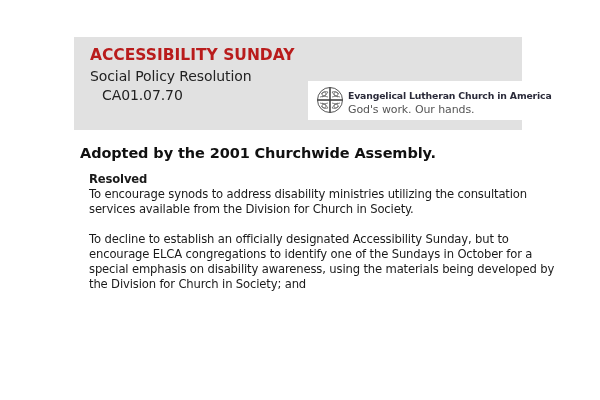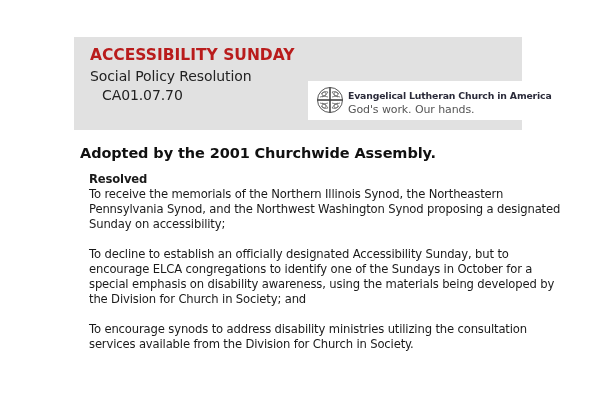--- a/index.html
+++ b/index.html
@@ -143,16 +143,15 @@
     </svg>
     <div class="logo-name">Evangelical Lutheran Church in America</div>
     <div class="logo-tagline">God's work. Our hands.</div>
   </div>
 </div>
 
 <div class="adopted-heading">Adopted by the 2001 Churchwide Assembly.</div>
 
 <div class="body-section">
   <span class="resolved-label">Resolved</span>
-  <span class="para">To receive the memorials of the Northern Illinois Synod, the Northeastern Pennsylvania Synod, and the Northwest Washington Synod proposing a designated Sunday on accessibility;</span>
+  <span class="para">To encourage synods to address disability ministries utilizing the consultation services available from the Division for Church in Society.</span>
   <span class="para">To decline to establish an officially designated Accessibility Sunday, but to encourage ELCA congregations to identify one of the Sundays in October for a special emphasis on disability awareness, using the materials being developed by the Division for Church in Society; and</span>
-  <span class="para">To encourage synods to address disability ministries utilizing the consultation services available from the Division for Church in Society.</span>
 </div>
 
 </body></html>

